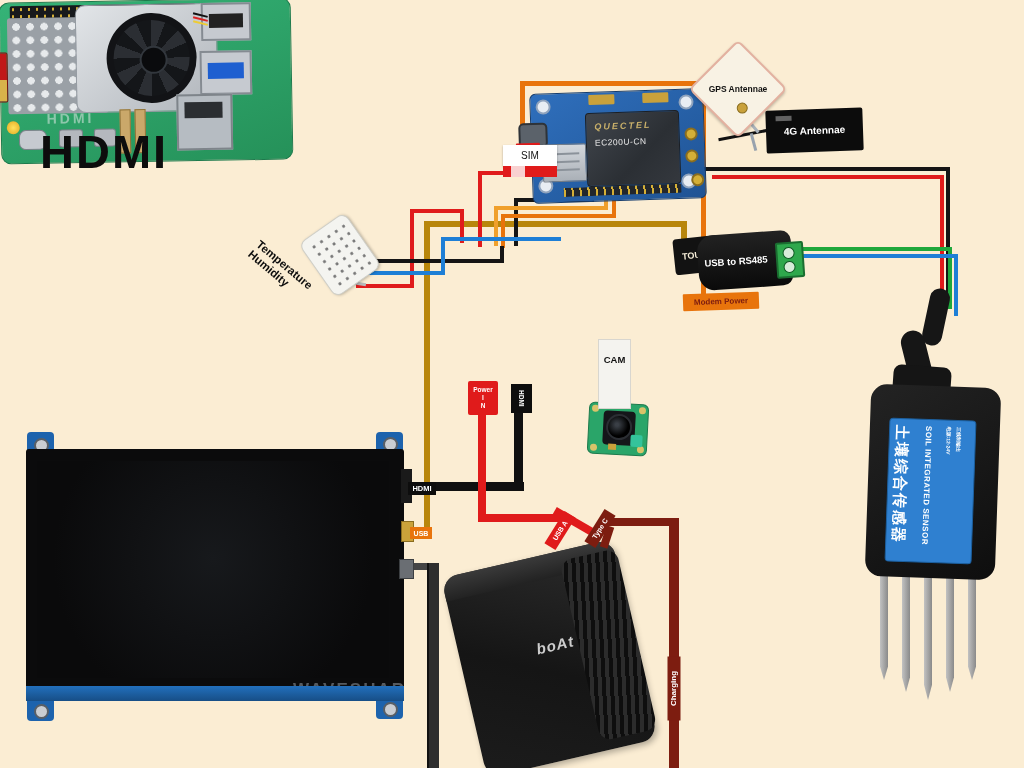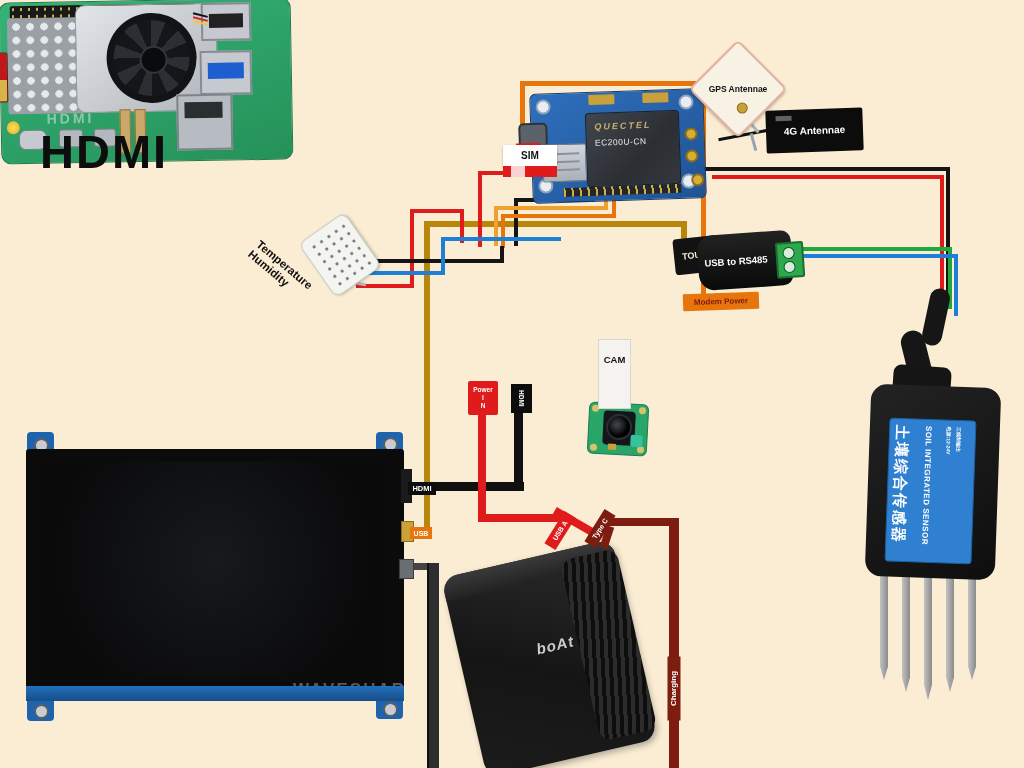--- a/index.html
+++ b/index.html
@@ -47,21 +47,21 @@
   #gps .dot{position:absolute;left:44px;top:38px;width:9px;height:9px;border-radius:50%;
        background:#c9a13b;border:1px solid #8a6d1f;}
   
   #lte{left:766px;top:109px;width:97px;height:43px;background:#0c0c0c;transform:rotate(-2deg);
        z-index:6;border-radius:2px;}
   #lte .txt{position:absolute;inset:0;display:flex;align-items:center;justify-content:center;
        color:#fff;font-size:10px;font-weight:bold;}
   #lte .mark{position:absolute;left:10px;top:6px;width:16px;height:5px;background:rgba(170,170,170,.55);}
   
   #sim{left:503px;top:145px;width:54px;height:21px;background:#fff;z-index:8;
-       display:flex;align-items:center;justify-content:center;font-size:10px;font-weight:bold;color:#111;
+       display:flex;align-items:center;justify-content:center;font-size:10px;font-weight:normal;color:#111;
        box-shadow:0 1px 2px rgba(0,0,0,.3);}
   #simstripe{left:503px;top:166px;width:54px;height:11px;background:#E01B1B;z-index:8;
        background-image:linear-gradient(90deg,transparent 8px,rgba(255,255,255,.8) 8px 22px,transparent 22px);}
   
   #pi{left:452px;top:236px;width:290px;height:160px;border-radius:10px;transform:rotate(-1deg);
       background:linear-gradient(160deg,#35b377,#259159);border:1px solid #1d7a4c;z-index:4;}
   #pi .gpio{position:absolute;left:10px;top:3px;width:186px;height:14px;background:#17191c;border-radius:2px;}
   #pi .gpio i{position:absolute;left:2px;right:2px;height:3px;
       background:repeating-linear-gradient(90deg,#d4af37 0 2px,transparent 2px 8px);}
   #pi .heatsink{position:absolute;left:7px;top:15px;width:100px;height:96px;background:#9aa0a6;border-radius:3px;}

